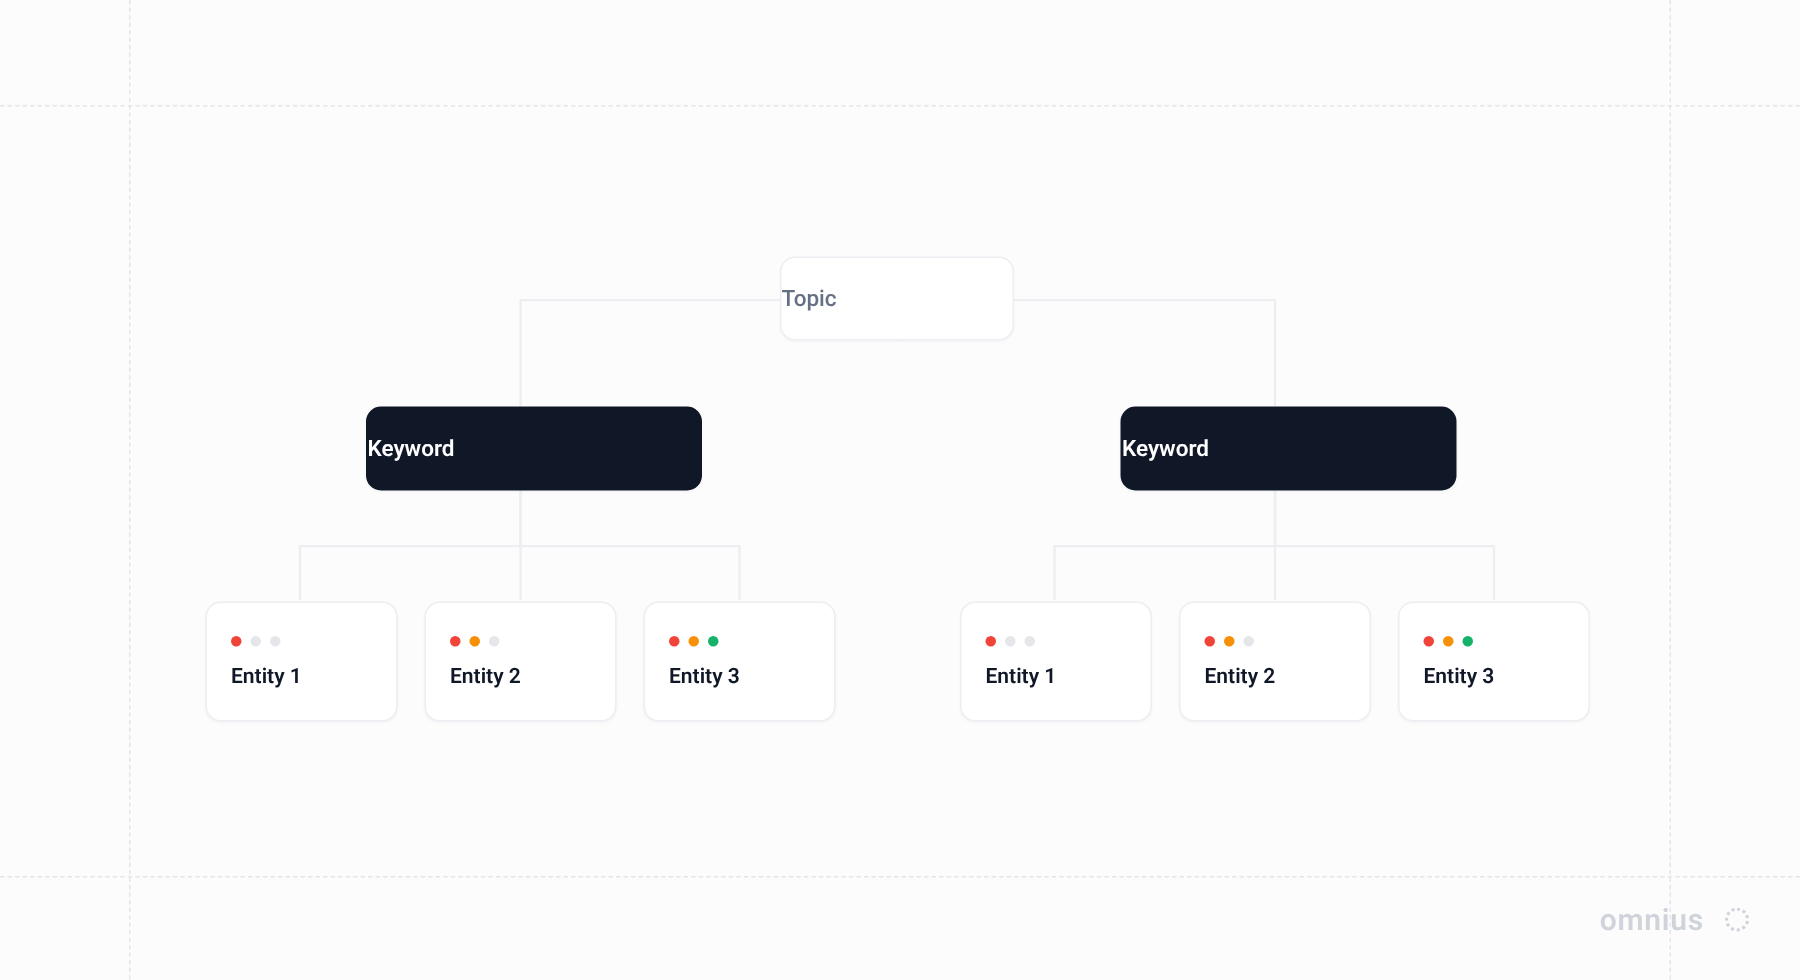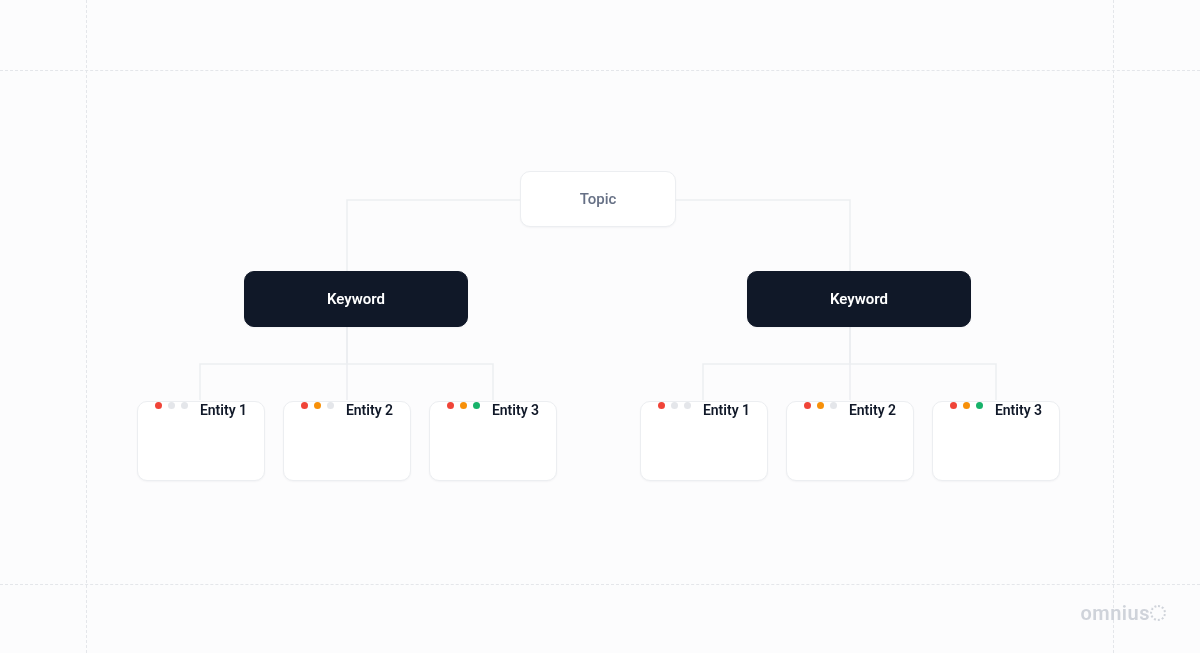--- a/index.html
+++ b/index.html
@@ -31,21 +31,21 @@
   }
 
   .node {
     position: absolute;
     background: #ffffff;
     border: 1px solid #eceef1;
     border-radius: 10px;
     box-shadow: 0 1px 2px rgba(16,24,40,0.04);
     display: flex;
     align-items: center;
-    justify-content: center;
+    justify-content: flex-start;
   }
 
   .topic {
     width: 156px;
     height: 56px;
     color: #667085;
     font-size: 15px;
     font-weight: 500;
   }
 
@@ -56,21 +56,21 @@
     border: 1px solid #101828;
     color: #ffffff;
     font-size: 15px;
     font-weight: 600;
     border-radius: 10px;
   }
 
   .entity {
     width: 128px;
     height: 80px;
-    flex-direction: row;
+    flex-direction: column;
     align-items: flex-start;
     justify-content: center;
     padding: 0 16px;
     gap: 12px;
     color: #101828;
     font-size: 14px;
     font-weight: 600;
   }
 
   .dots {
@@ -98,21 +98,21 @@
   .brand {
     position: absolute;
     right: 34px;
     bottom: 28px;
     color: #cfd3da;
     font-size: 20px;
     font-weight: 600;
     letter-spacing: 0.5px;
     display: flex;
     align-items: center;
-    gap: 0;
+    gap: 14px;
   }
   .brand-mark {
     width: 16px; height: 16px;
     border: 2px dotted #cfd3da;
     border-radius: 50%;
   }
 </style>
 </head>
 <body>
 

